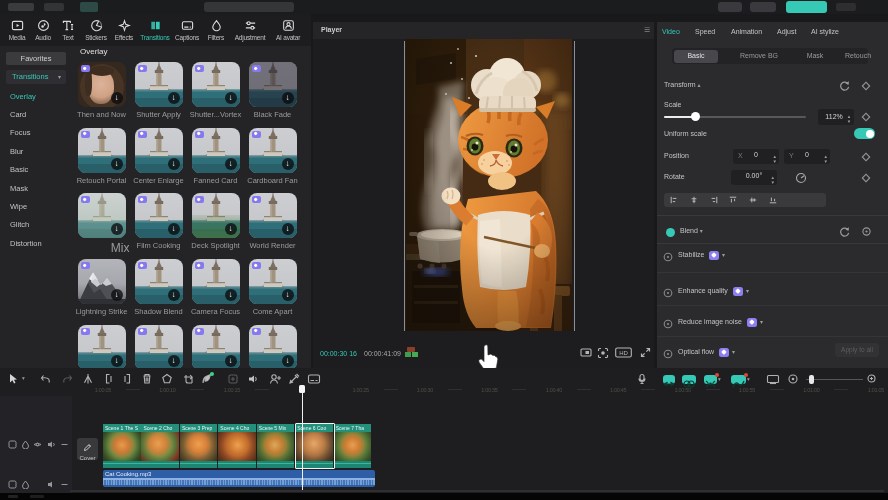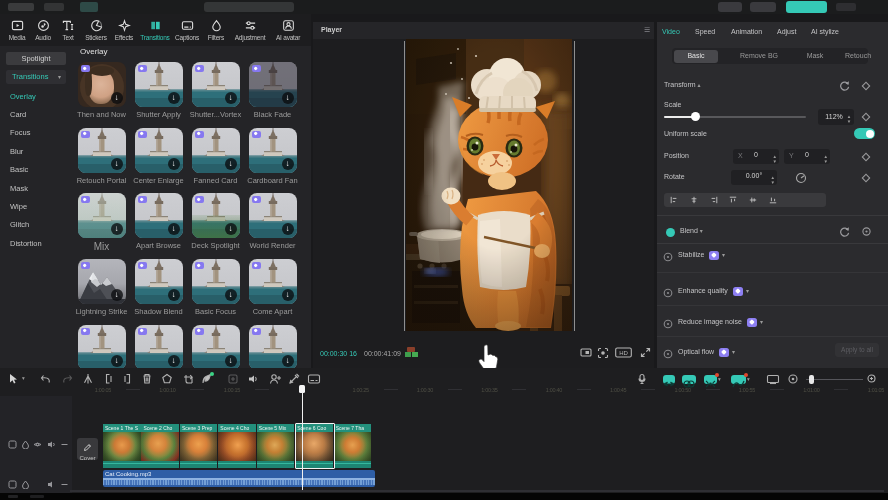--- a/index.html
+++ b/index.html
@@ -94,21 +94,21 @@
         <svg viewBox="0 0 14 14">
           <rect x="1.8" y="1.8" width="10.4" height="10.4" rx="2" fill="none" stroke="#dcdcdc" stroke-width="1.1"></rect>
           <circle cx="7" cy="5.6" r="1.7" fill="none" stroke="#dcdcdc" stroke-width="1.1"></circle>
           <path d="M4 10.5 a3 3 0 0 1 6 0" fill="none" stroke="#dcdcdc" stroke-width="1.1"></path>
         </svg>
         <span>AI avatar</span>
       </div>
   </div>
 
   <div id="leftpanel" class="abs" style="left:0;top:46px;width:311px;height:322px;background:#242427;overflow:hidden;">
-    <div class="abs" style="left:6px;top:6px;width:60px;height:13px;background:#3b3b3e;border-radius:2px;color:#cfcfcf;font-size:7.5px;text-align:center;line-height:13px;">Spotlight</div>
+    <div class="abs" style="left:6px;top:6px;width:60px;height:13px;background:#3b3b3e;border-radius:2px;color:#cfcfcf;font-size:7.5px;text-align:center;line-height:13px;">Favorites</div>
     <div class="abs" style="left:6px;top:24px;width:60px;height:14px;background:#2f2f33;border-radius:2px;color:#35c9b6;font-size:7.5px;line-height:14px;">
       <span style="margin-left:6px;">Transitions</span>
       <span style="position:absolute;right:5px;top:0;color:#9a9a9a;font-size:6px;">▾</span>
     </div>
     <div id="sidemenu">
         <div class="abs" style="left:10px;top:45.5px;font-size:7.5px;color:#35c9b6;">Overlay</div>
         <div class="abs" style="left:10px;top:63.9px;font-size:7.5px;color:#c2c2c2;">Card</div>
         <div class="abs" style="left:10px;top:82.3px;font-size:7.5px;color:#c2c2c2;">Focus</div>
         <div class="abs" style="left:10px;top:100.69999999999999px;font-size:7.5px;color:#c2c2c2;">Blur</div>
         <div class="abs" style="left:10px;top:119.1px;font-size:7.5px;color:#c2c2c2;">Basic</div>
@@ -213,32 +213,32 @@
           <div class="abs" style="left:0;top:0;width:48px;height:45px;background:linear-gradient(#cdced2,#c3c4c8);"></div>
           <svg class="abs" style="left:0;top:0" width="48" height="45">
             <use href="#twr"></use>
           </svg>
           <div class="abs" style="left:0;top:0;width:48px;height:45px;background:linear-gradient(rgba(205,215,205,.45),rgba(150,190,160,.35));"></div>
           <div class="abs" style="left:3px;top:3px;width:9px;height:7px;background:#8678f0;border-radius:2px;">
             <div style="position:absolute;left:2.8px;top:1.5px;width:3.4px;height:3.4px;background:#fff;border-radius:1px;transform:rotate(45deg);"></div>
           </div>
           <div class="abs" style="right:3px;bottom:3px;width:12px;height:12px;background:rgba(10,12,14,.78);border-radius:50%;color:#fff;font-size:8px;text-align:center;line-height:12px;">↓</div>
         </div>
-        <div class="abs" style="left:73.5px;top:195.4px;width:56px;text-align:center;font-size:10px;color:#9b9b9b;white-space:nowrap;overflow:hidden;">Mix</div>
+        <div class="abs" style="left:73.5px;top:195.4px;width:56px;text-align:right;font-size:12px;color:#9b9b9b;white-space:nowrap;overflow:hidden;">Mix</div>
         <div class="abs" style="left:134.5px;top:147.4px;width:48px;height:45px;border-radius:8px;overflow:hidden;">
           <div class="abs" style="left:0;top:0;width:48px;height:45px;background:linear-gradient(#cdced2,#c3c4c8);"></div>
           <svg class="abs" style="left:0;top:0" width="48" height="45">
             <use href="#twr"></use>
           </svg>
           <div class="abs" style="left:3px;top:3px;width:9px;height:7px;background:#8678f0;border-radius:2px;">
             <div style="position:absolute;left:2.8px;top:1.5px;width:3.4px;height:3.4px;background:#fff;border-radius:1px;transform:rotate(45deg);"></div>
           </div>
           <div class="abs" style="right:3px;bottom:3px;width:12px;height:12px;background:rgba(10,12,14,.78);border-radius:50%;color:#fff;font-size:8px;text-align:center;line-height:12px;">↓</div>
         </div>
-        <div class="abs" style="left:130.5px;top:195.4px;width:56px;text-align:center;font-size:7.5px;color:#9b9b9b;white-space:nowrap;overflow:hidden;">Apart Browse</div>
+        <div class="abs" style="left:130.5px;top:195.4px;width:56px;text-align:center;font-size:7.5px;color:#9b9b9b;white-space:nowrap;overflow:hidden;">Film Cooking</div>
         <div class="abs" style="left:191.5px;top:147.4px;width:48px;height:45px;border-radius:8px;overflow:hidden;">
           <div class="abs" style="left:0;top:0;width:48px;height:45px;background:linear-gradient(#cdced2,#c3c4c8);"></div>
           <svg class="abs" style="left:0;top:0" width="48" height="45">
             <use href="#twr"></use>
           </svg>
           <div class="abs" style="left:0;top:22px;width:48px;height:23px;background:linear-gradient(rgba(90,140,80,.15),rgba(70,120,60,.75));"></div>
           <div class="abs" style="left:3px;top:3px;width:9px;height:7px;background:#8678f0;border-radius:2px;">
             <div style="position:absolute;left:2.8px;top:1.5px;width:3.4px;height:3.4px;background:#fff;border-radius:1px;transform:rotate(45deg);"></div>
           </div>
           <div class="abs" style="right:3px;bottom:3px;width:12px;height:12px;background:rgba(10,12,14,.78);border-radius:50%;color:#fff;font-size:8px;text-align:center;line-height:12px;">↓</div>
@@ -284,21 +284,21 @@
         <div class="abs" style="left:191.5px;top:213.10000000000002px;width:48px;height:45px;border-radius:8px;overflow:hidden;">
           <div class="abs" style="left:0;top:0;width:48px;height:45px;background:linear-gradient(#cdced2,#c3c4c8);"></div>
           <svg class="abs" style="left:0;top:0" width="48" height="45">
             <use href="#twr"></use>
           </svg>
           <div class="abs" style="left:3px;top:3px;width:9px;height:7px;background:#8678f0;border-radius:2px;">
             <div style="position:absolute;left:2.8px;top:1.5px;width:3.4px;height:3.4px;background:#fff;border-radius:1px;transform:rotate(45deg);"></div>
           </div>
           <div class="abs" style="right:3px;bottom:3px;width:12px;height:12px;background:rgba(10,12,14,.78);border-radius:50%;color:#fff;font-size:8px;text-align:center;line-height:12px;">↓</div>
         </div>
-        <div class="abs" style="left:187.5px;top:261.1px;width:56px;text-align:center;font-size:7.5px;color:#9b9b9b;white-space:nowrap;overflow:hidden;">Basic Focus</div>
+        <div class="abs" style="left:187.5px;top:261.1px;width:56px;text-align:center;font-size:7.5px;color:#9b9b9b;white-space:nowrap;overflow:hidden;">Camera Focus</div>
         <div class="abs" style="left:248.5px;top:213.10000000000002px;width:48px;height:45px;border-radius:8px;overflow:hidden;">
           <div class="abs" style="left:0;top:0;width:48px;height:45px;background:linear-gradient(#cdced2,#c3c4c8);"></div>
           <svg class="abs" style="left:0;top:0" width="48" height="45">
             <use href="#twr"></use>
           </svg>
           <div class="abs" style="left:3px;top:3px;width:9px;height:7px;background:#8678f0;border-radius:2px;">
             <div style="position:absolute;left:2.8px;top:1.5px;width:3.4px;height:3.4px;background:#fff;border-radius:1px;transform:rotate(45deg);"></div>
           </div>
           <div class="abs" style="right:3px;bottom:3px;width:12px;height:12px;background:rgba(10,12,14,.78);border-radius:50%;color:#fff;font-size:8px;text-align:center;line-height:12px;">↓</div>
         </div>

